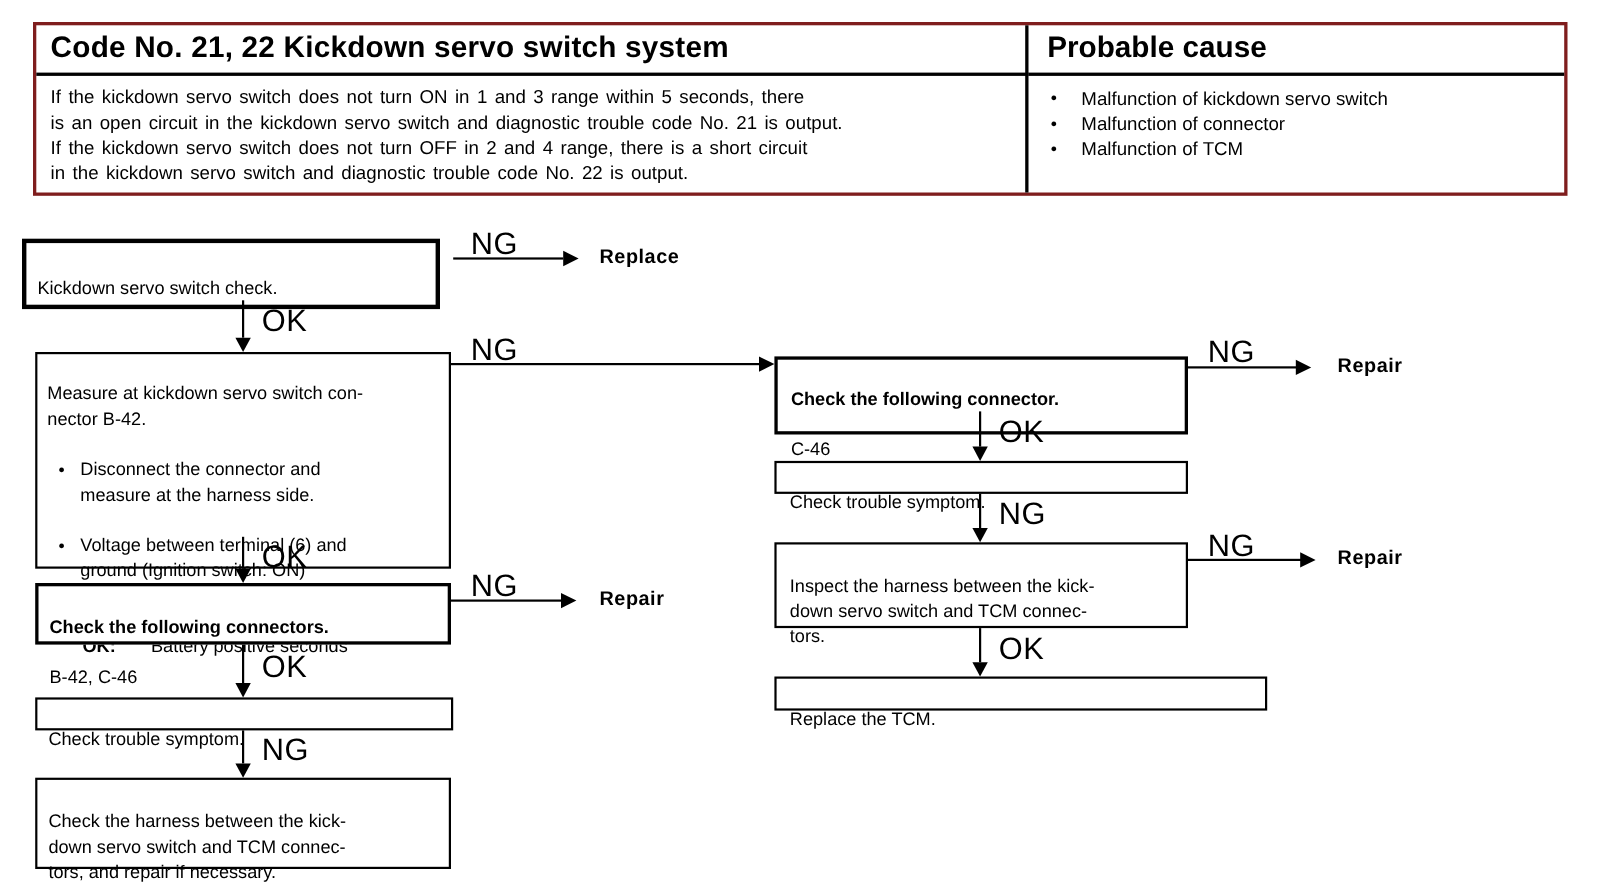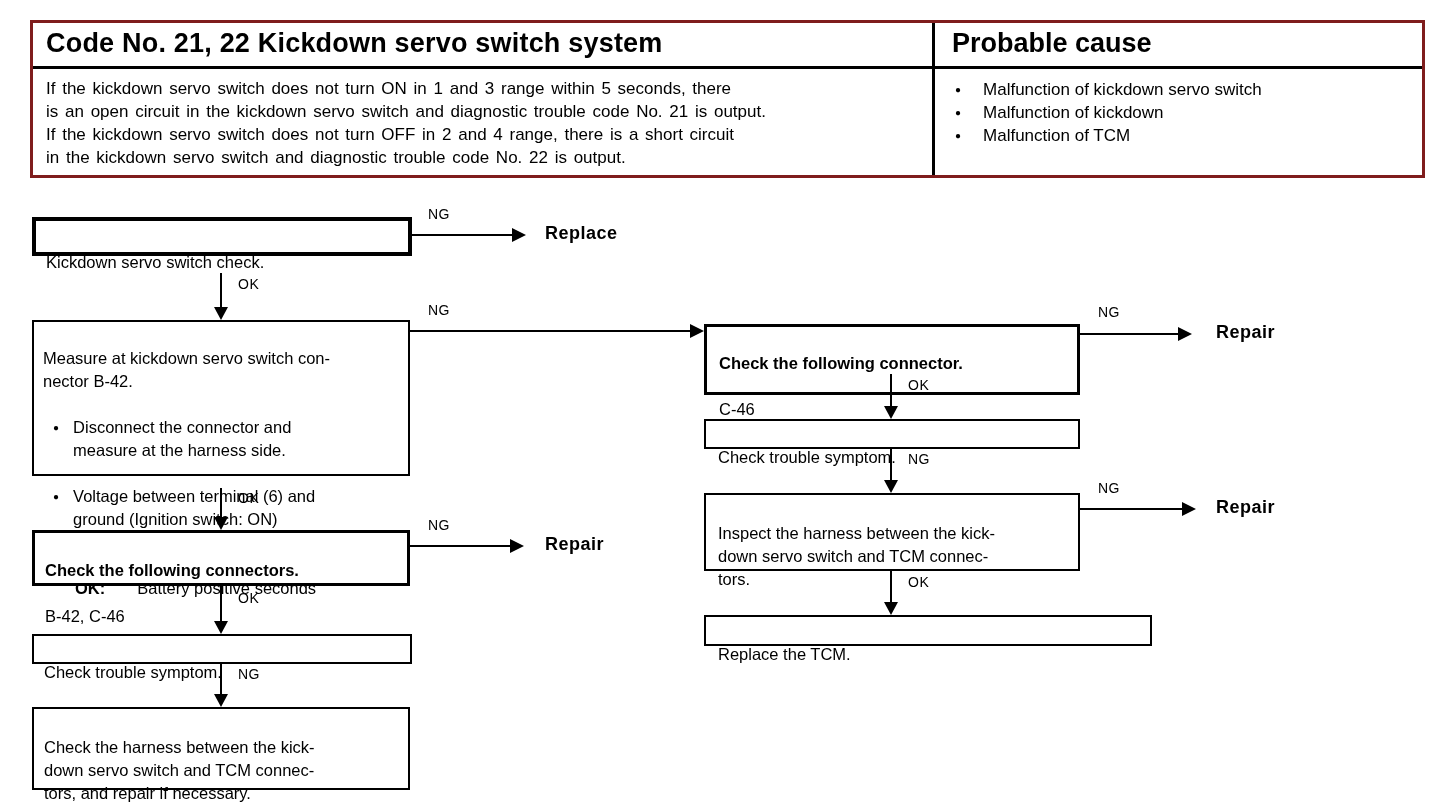--- a/index.html
+++ b/index.html
@@ -33,21 +33,21 @@
 
   
   .hline { position:absolute; height:2px; background:#000; }
   .vline { position:absolute; width:2px; background:#000; }
   .arr-r { position:absolute; width:0; height:0;
            border-top:7px solid transparent; border-bottom:7px solid transparent;
            border-left:14px solid #000; }
   .arr-d { position:absolute; width:0; height:0;
            border-left:7px solid transparent; border-right:7px solid transparent;
            border-top:13px solid #000; }
-  .lbl  { position:absolute; font-size:14px; letter-spacing:0.5px; }
+  .lbl  { position:absolute; font-size:28px; letter-spacing:0.5px; }
   .term { position:absolute; font-size:18px; font-weight:bold; letter-spacing:0.5px; }
 </style>
 </head>
 <body>
 
 <div class="page">
 
   <div class="dtable">
     <div class="cell c-tl">Code No. 21, 22 Kickdown servo switch system</div>
     <div class="cell c-tr">Probable cause</div>
@@ -55,34 +55,34 @@
 is an open circuit in the kickdown servo switch and diagnostic trouble code No. 21 is output.
 If the kickdown servo switch does not turn OFF in 2 and 4 range, there is a short circuit
 in the kickdown servo switch and diagnostic trouble code No. 22 is output.</div>
     <div class="cell c-br">
       <div class="cause-row">
         <span class="dot">●</span>
         <span>Malfunction of kickdown servo switch</span>
       </div>
       <div class="cause-row">
         <span class="dot">●</span>
-        <span>Malfunction of kickdown</span>
+        <span>Malfunction of connector</span>
       </div>
       <div class="cause-row">
         <span class="dot">●</span>
         <span>Malfunction of TCM</span>
       </div>
     </div>
   </div>
 
-  <div class="fbox b4" style="left:32px;top:217px;width:380px;height:39px;padding-top:7px;">
+  <div class="fbox b4" style="left:20px;top:217px;width:380px;height:64px;padding-top:7px;">
     <span>Kickdown servo switch check.</span>
   </div>
 
-  <div class="fbox" style="left:32px;top:320px;width:378px;height:156px;padding:2px 9px;">
+  <div class="fbox" style="left:32px;top:320px;width:378px;height:197px;padding:2px 9px;">
     <div>Measure at kickdown servo switch con-
 nector B-42.</div>
     <div class="brow">
       <span class="dot">●</span>
       <span>Disconnect the connector and
 measure at the harness side.</span>
     </div>
     <div class="brow">
       <span class="dot">●</span>
       <span>Voltage between terminal (6) and

